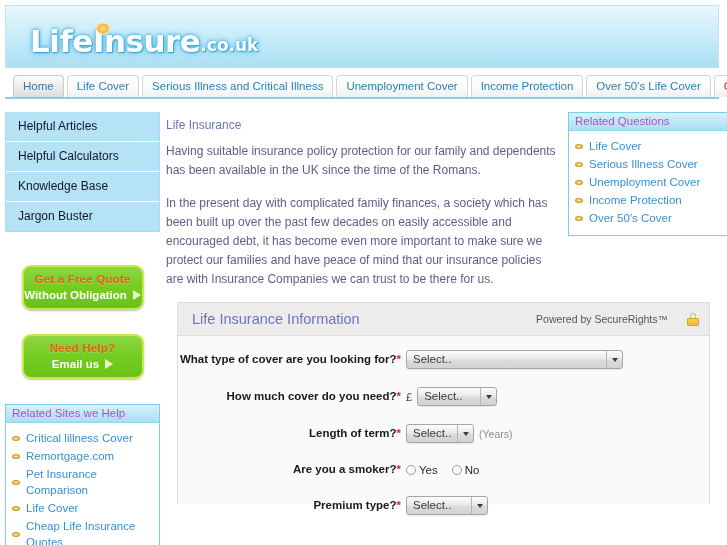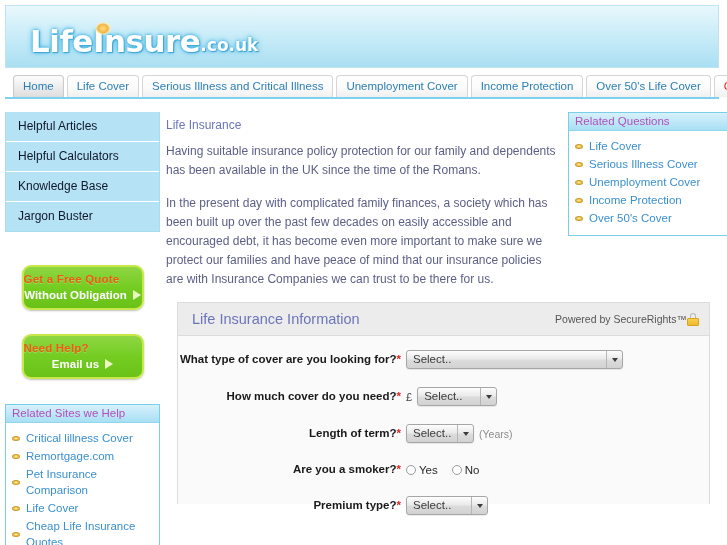--- a/index.html
+++ b/index.html
@@ -132,20 +132,21 @@
   .side-nav-item:last-child { border-bottom: none; }
 
   .cta {
     position: relative;
     margin: 0 auto;
     width: 118px;
     border-radius: 9px;
     border: 2px solid #c8e84a;
     background: linear-gradient(to bottom, #8fd644 0%, #75cd22 48%, #6ac219 100%);
     box-shadow: 0 1px 2px rgba(0,0,0,.25);
+    text-align: center;
     padding: 6px 0 7px 0;
     cursor: pointer;
   }
   .cta-top {
     font-size: 11.5px;
     font-weight: bold;
     color: #f05a14;
     text-shadow: 0 1px 0 rgba(255,255,255,.25);
     letter-spacing: .2px;
   }
@@ -253,21 +254,21 @@
     justify-content: space-between;
     padding: 0 10px 0 14px;
   }
   .form-title {
     font-size: 14.5px;
     color: #6b75bb;
   }
   .secure-wrap {
     display: flex;
     align-items: center;
-    gap: 0;
+    gap: 19px;
   }
   .secure-text {
     font-size: 10.5px;
     color: #555;
   }
   .lock-icon {
     position: relative;
     width: 12px; height: 13px;
   }
   .lock-icon .shackle {

